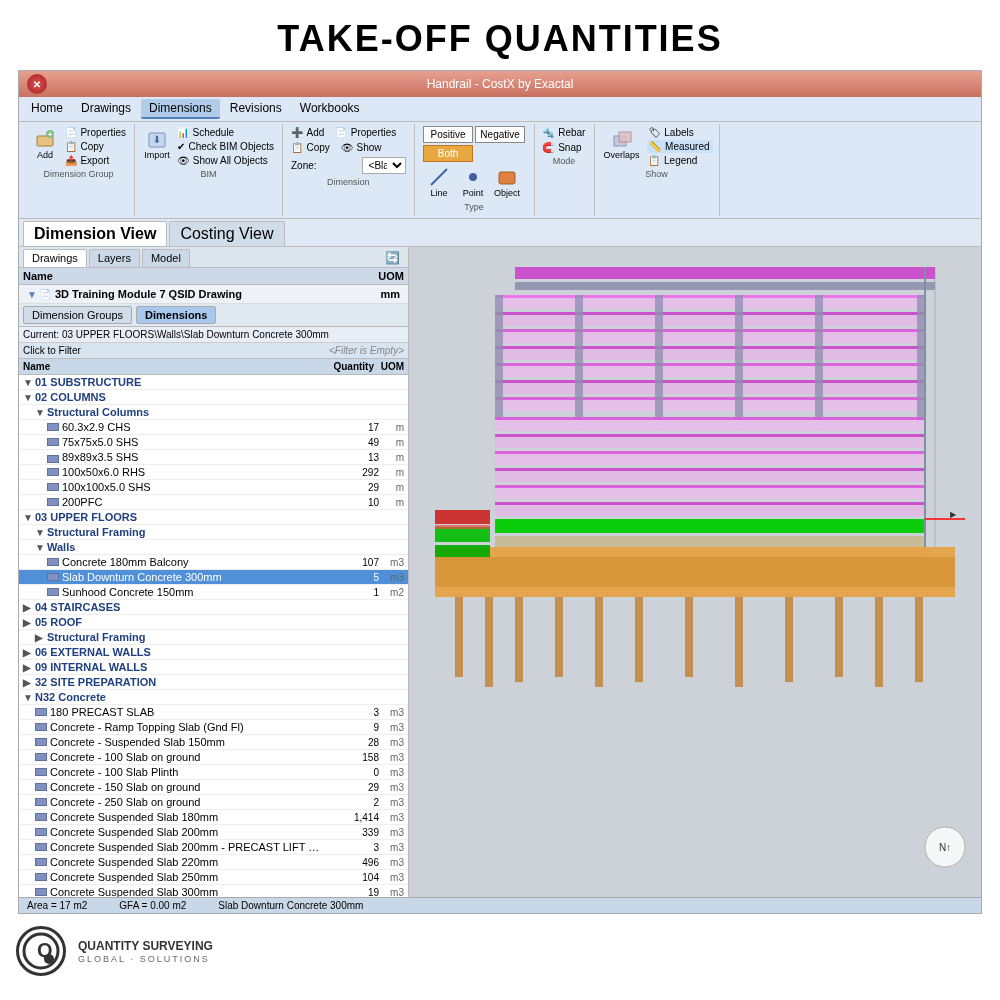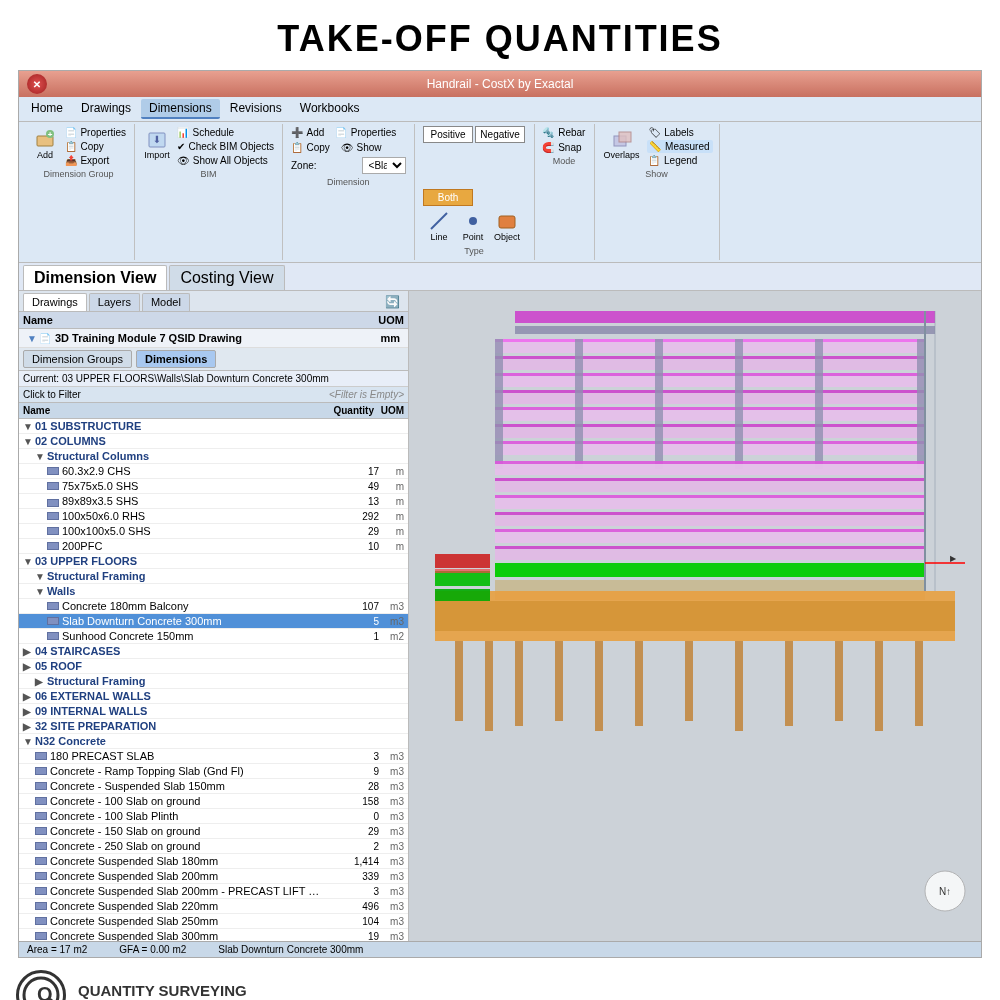--- a/index.html
+++ b/index.html
@@ -329,21 +329,21 @@
       gap: 12px;
     }
     .footer-logo {
       width: 50px; height: 50px;
       border: 3px solid #333;
       border-radius: 50%;
       display: flex; align-items: center; justify-content: center;
       font-size: 22px; font-weight: 900;
       color: #333;
     }
-    .footer-text { font-size: 15px; font-weight: bold; color: #333; line-height: 1.4; text-align: right; }
+    .footer-text { font-size: 12px; font-weight: bold; color: #333; line-height: 1.4; text-align: right; }
     .footer-sub { font-size: 9px; color: #666; letter-spacing: 2px; }
 
     
     .tree-list::-webkit-scrollbar { width: 12px; }
     .tree-list::-webkit-scrollbar-track { background: #e0e0e0; }
     .tree-list::-webkit-scrollbar-thumb { background: #a0a0a0; border: 1px solid #888; }
   </style>
 </head>
 <body>
 
@@ -450,21 +450,21 @@
       </div>
       <div class="ribbon-group-label">Dimension</div>
     </div>
 
     <div class="ribbon-group" style="min-width:120px;">
       <div class="ribbon-buttons" style="flex-direction:column; gap:2px;">
         <div style="display:flex; gap:2px;">
           <div class="type-btn">Positive</div>
           <div class="type-btn">Negative</div>
         </div>
-        <div style="display:flex; gap:2px; justify-content:flex-start;margin-top:44px;">
+        <div style="display:flex; gap:2px; justify-content:flex-start;">
           <div class="type-btn active">Both</div>
         </div>
         <div style="display:flex; gap:2px; justify-content:center;">
           <div class="ribbon-btn">
             <div class="ribbon-icon">
               <svg width="22" height="22">
                   <line x1="3" y1="19" x2="19" y2="3" stroke="#4060a0" stroke-width="2"></line>
                 </svg>
             </div>
             <span>Line</span>

